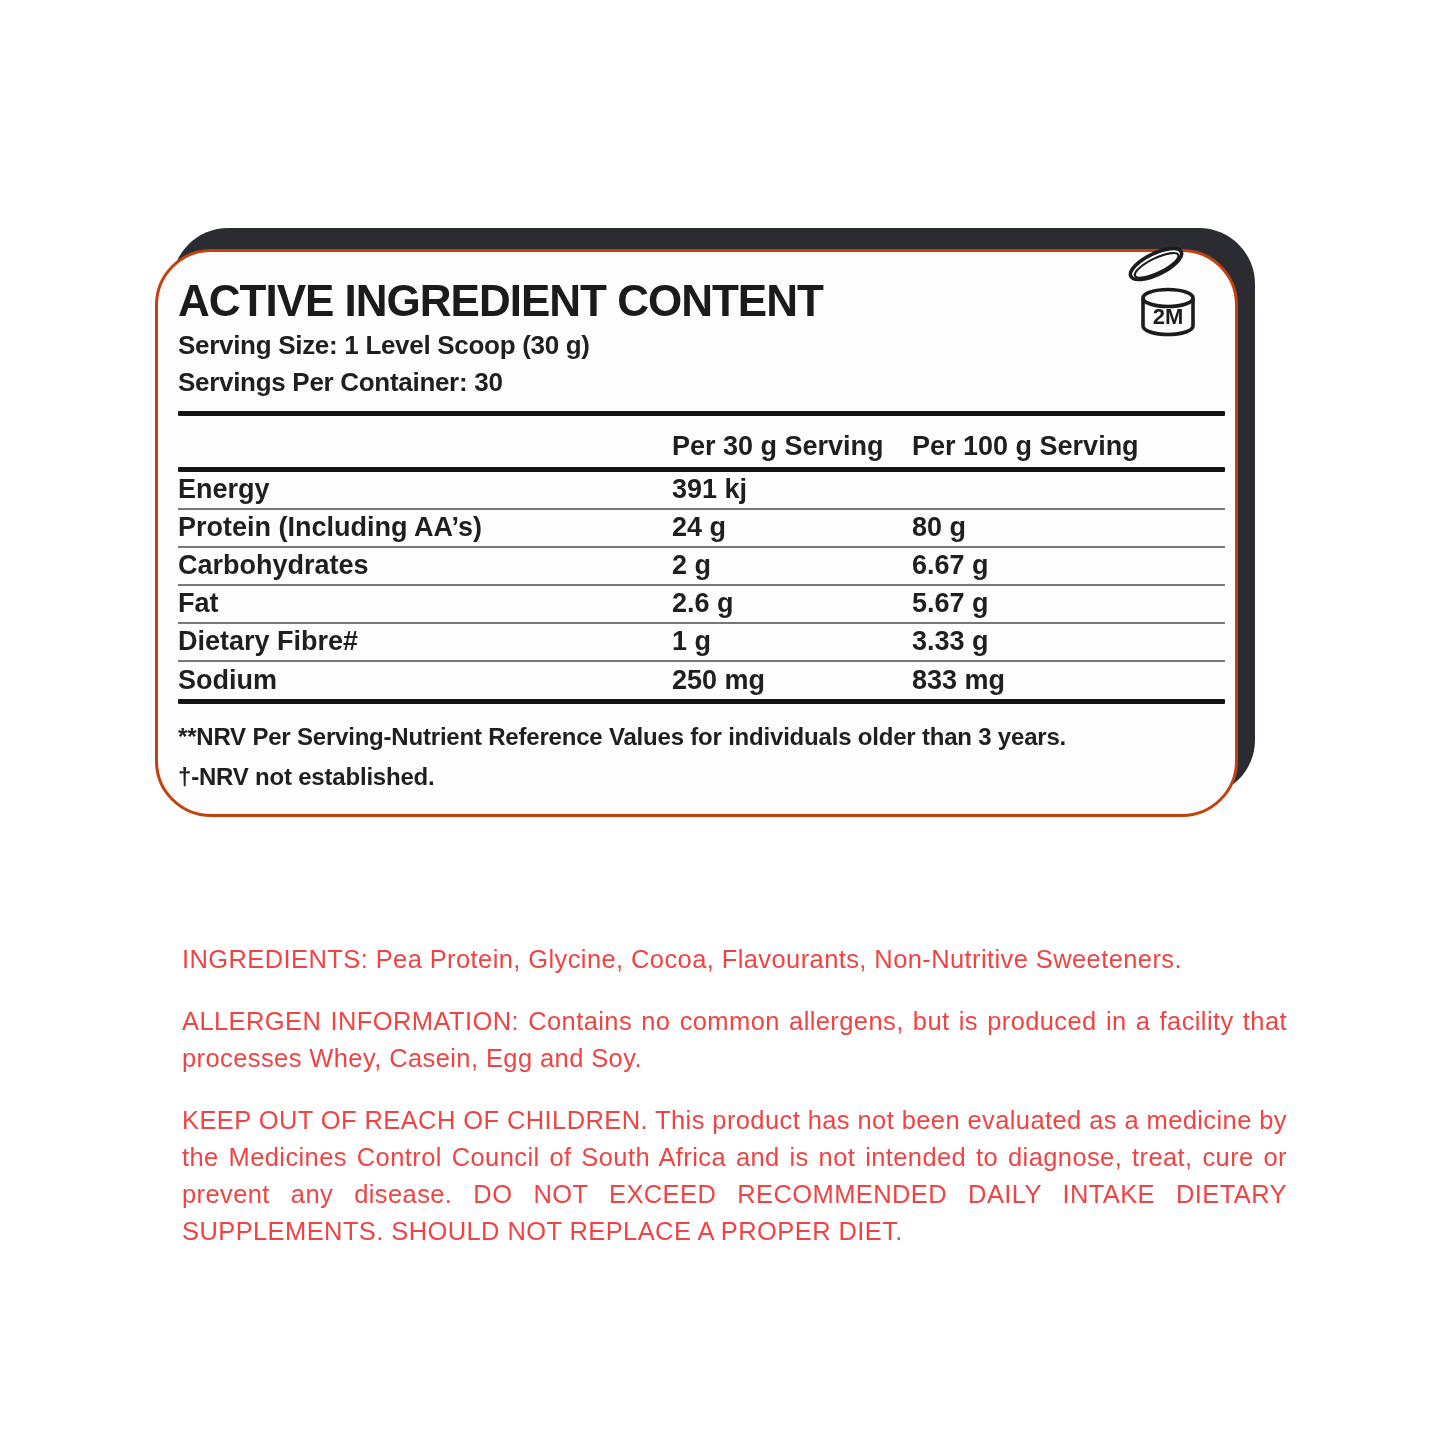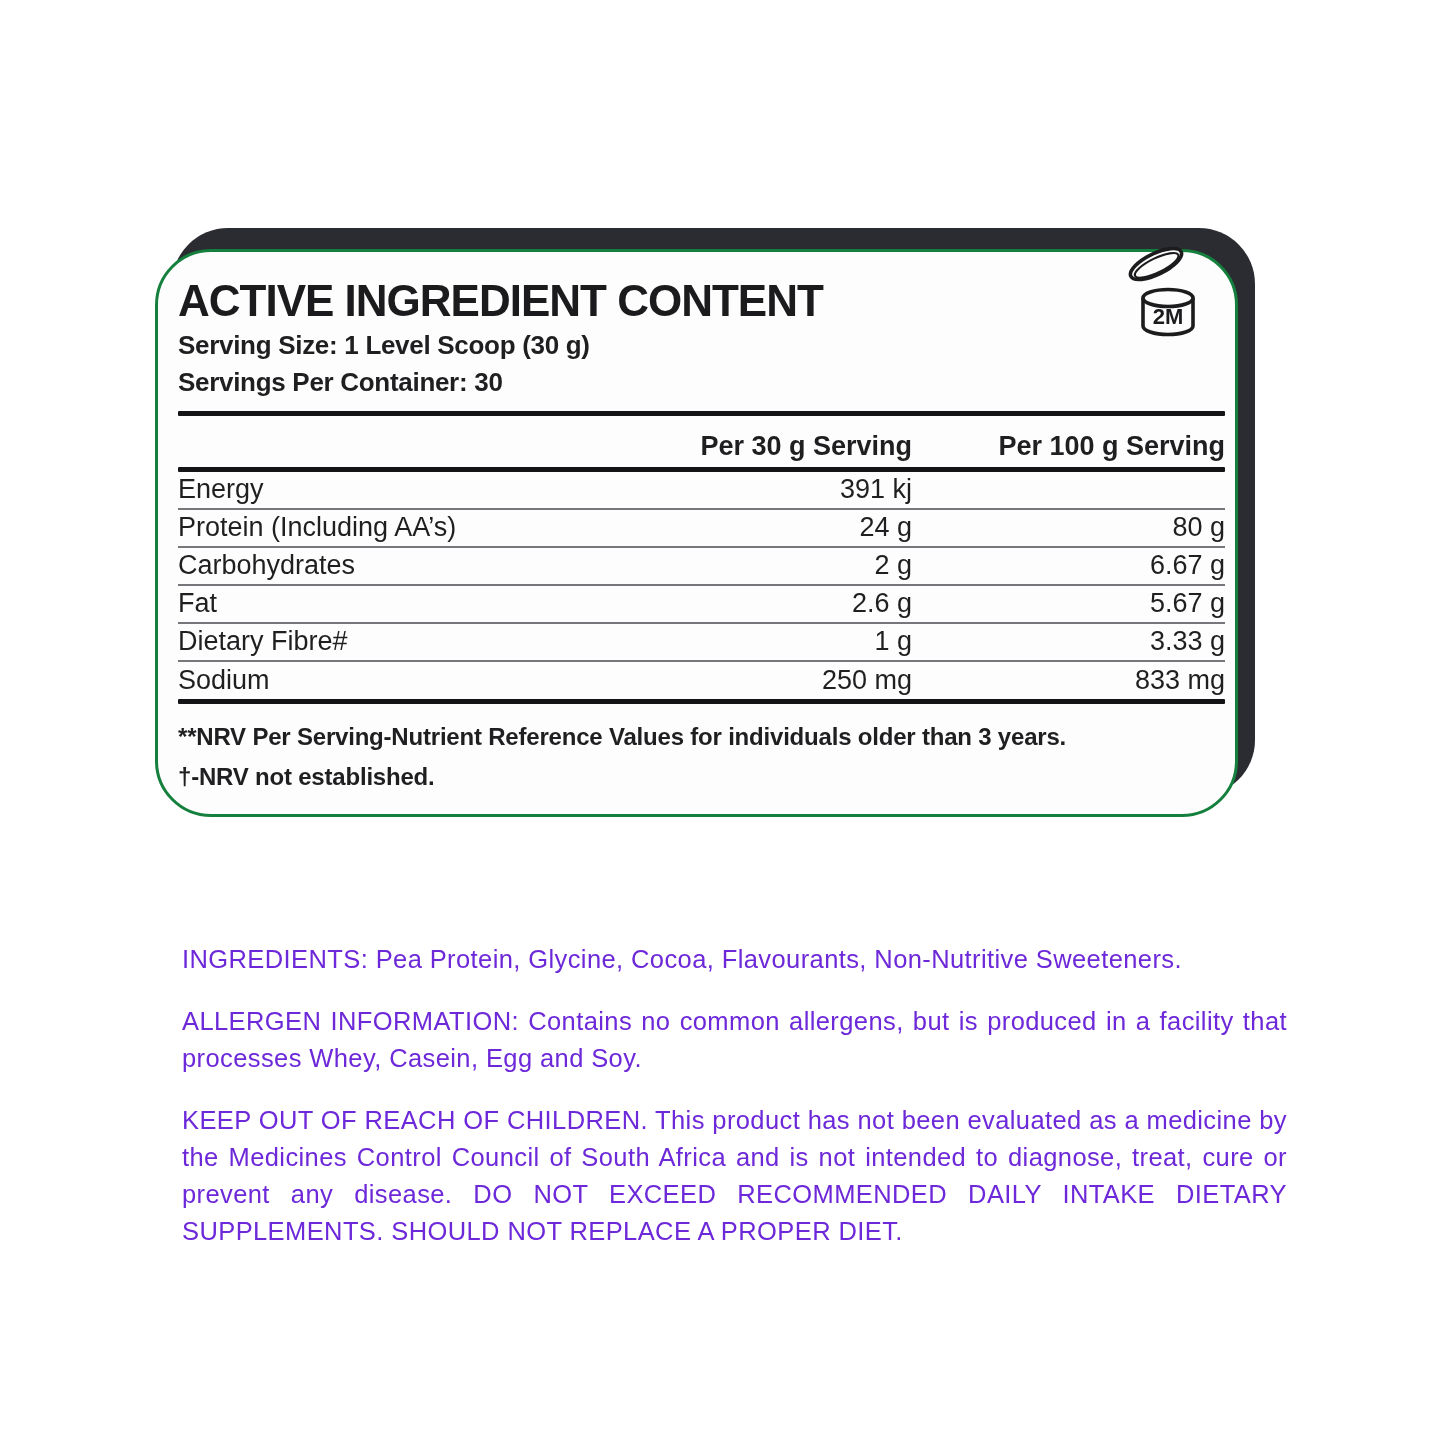--- a/index.html
+++ b/index.html
@@ -12,21 +12,21 @@
     overflow:hidden;
   }
 
   
   .card {
     position:absolute;
     left:155px; top:249px;
     width:1083px; height:568px;
     box-sizing:border-box;
     background:#fdfdfd;
-    border:3px solid #15803d;
+    border:3px solid #c2410c;
     border-radius:56px;
     box-shadow:17px -21px 0 0 #2a2c31;
     padding:0 10px 0 20px;
   }
   .card-head { position:relative; padding-top:24px; }
   .title {
     margin:0;
     font-size:44px;
     font-weight:bold;
     letter-spacing:-1px;
@@ -61,41 +61,41 @@
     align-items:end;
     padding-bottom:5px;
     font-weight:bold;
     font-size:27px;
   }
   .trow {
     box-sizing:border-box;
     height:38px;
     align-items:center;
     font-size:27px;
-    font-weight:normal;
+    font-weight:bold;
     border-bottom:2px solid #77777b;
   }
   .trow:last-child { height:37px; border-bottom:none; }
-  .cell.val { text-align:right; white-space:nowrap; }
+  .cell.val { white-space:nowrap; }
   .cell.label { white-space:nowrap; }
 
   .footnotes {
     margin-top:13px;
     font-weight:bold;
     font-size:24px;
     letter-spacing:-0.2px;
   }
   .footnotes p { margin:0; line-height:40px; }
 
   
   .info {
     position:absolute;
     left:182px; top:941px;
     width:1105px;
-    color:#6d28d9;
+    color:#ef4444;
     font-size:25.5px;
     line-height:37px;
     letter-spacing:0.4px;
   }
   .info .para { margin:0 0 25px; text-align:justify; }
   .info .para:last-child { margin-bottom:0; }
 </style>
 </head>
 <body>
 

